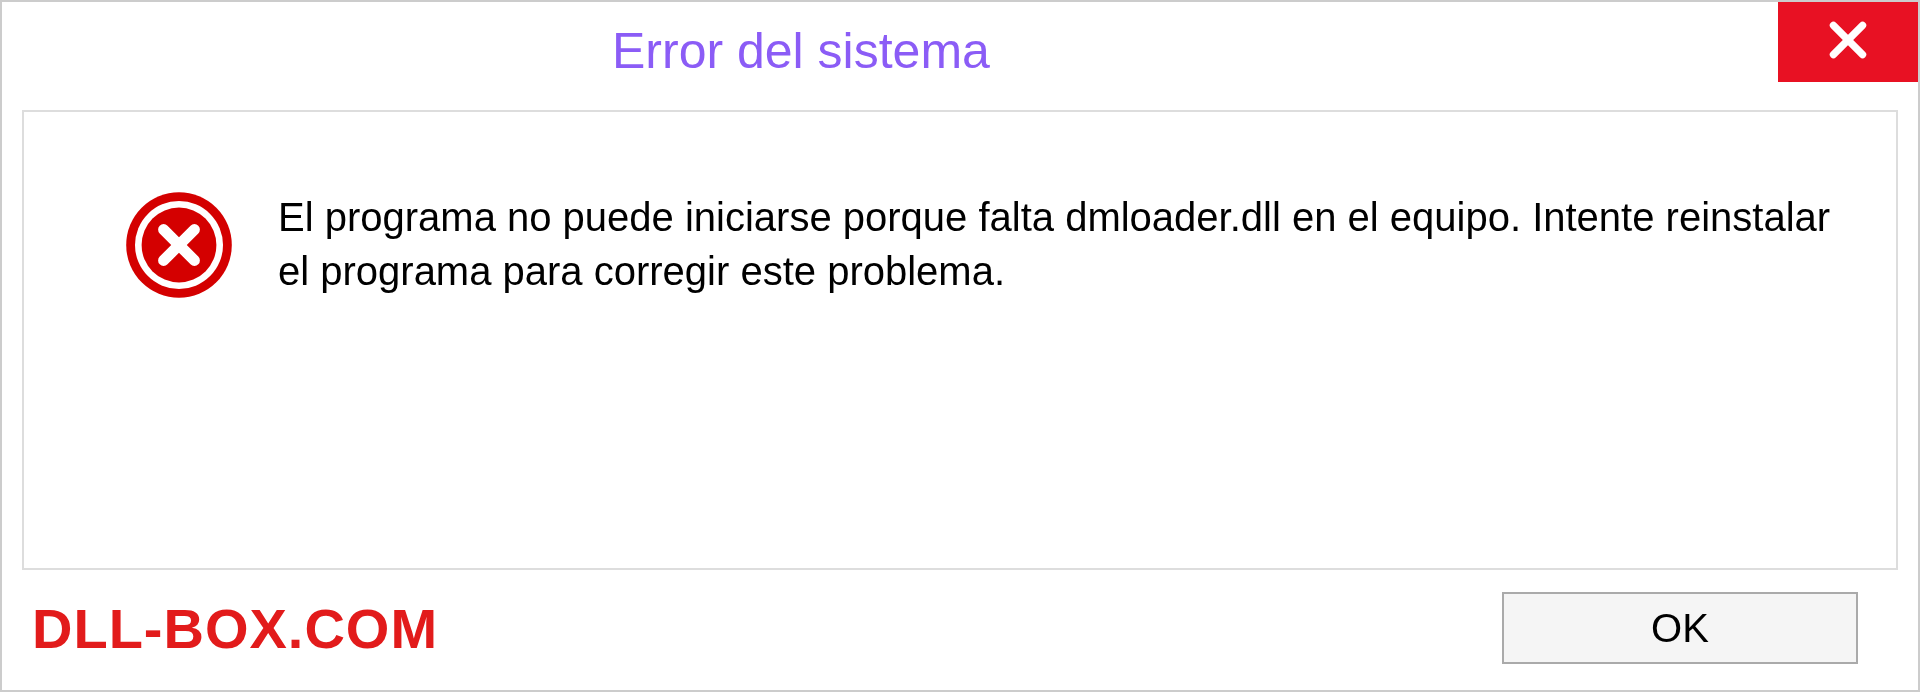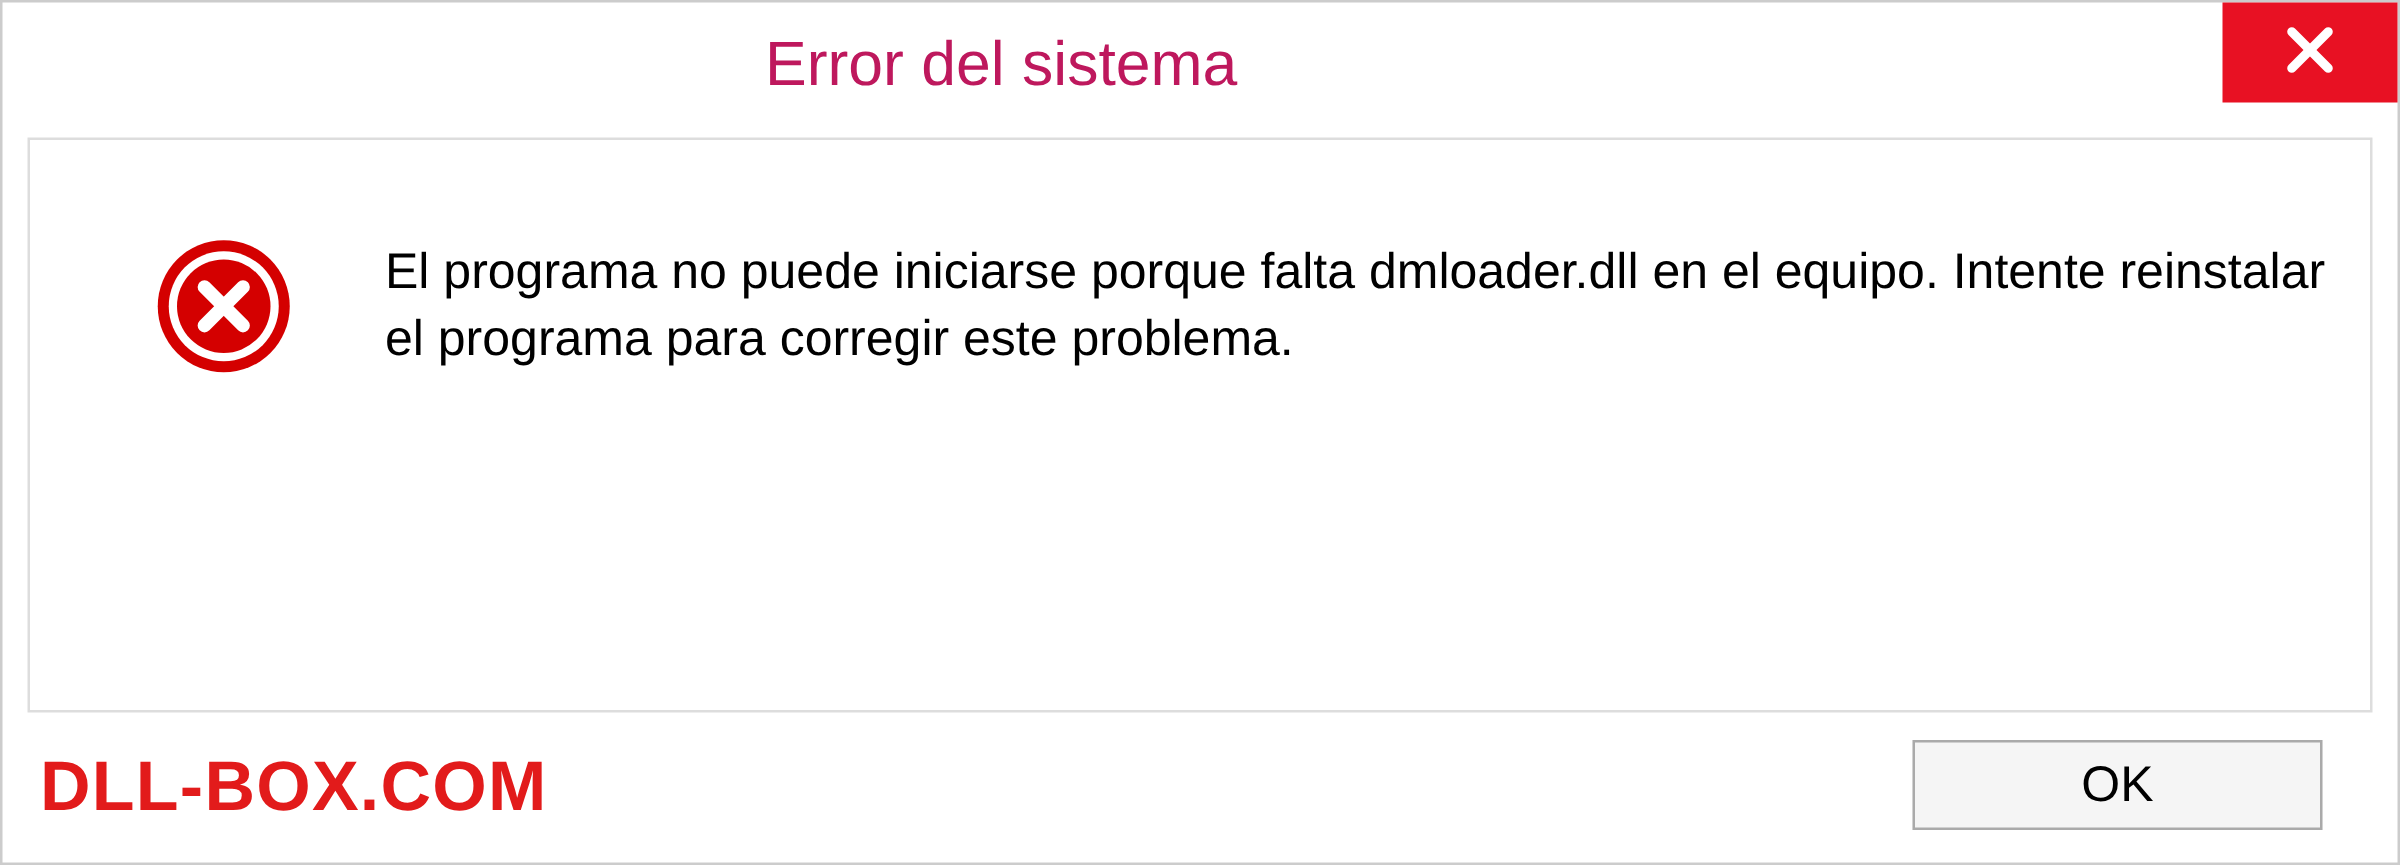--- a/index.html
+++ b/index.html
@@ -33,21 +33,21 @@
       display: flex;
       align-items: center;
       justify-content: space-between;
       padding: 0 0 0 0;
       height: 100px;
       position: relative;
     }
     
     .title-text {
       font-size: 50px;
-      color: #be185d;
+      color: #8b5cf6;
       font-weight: 400;
       position: absolute;
       left: 610px;
       top: 20px;
     }
     
     .close-button {
       position: absolute;
       right: 0;
       top: 0;
@@ -65,21 +65,21 @@
       height: 50px;
     }
     
     .content-area {
       margin: 8px 20px 0 20px;
       border: 2px solid #dddddd;
       flex: 1;
       display: flex;
       align-items: flex-start;
       padding: 70px 30px 30px 100px;
-      gap: 74px;
+      gap: 44px;
       background: #ffffff;
     }
     
     .error-icon {
       width: 110px;
       height: 110px;
       flex-shrink: 0;
       margin-top: 8px;
     }
     
@@ -106,21 +106,21 @@
     
     .watermark {
       font-size: 56px;
       font-weight: 700;
       color: #e21b1b;
       letter-spacing: 1px;
       font-family: Liberation Sans, sans-serif;
     }
     
     .ok-button {
-      width: 328px;
+      width: 356px;
       height: 72px;
       border: 2px solid #aaaaaa;
       background: #f5f5f5;
       font-size: 40px;
       color: #000000;
       font-family: "Segoe UI", Tahoma, Arial, sans-serif;
       cursor: pointer;
       display: flex;
       align-items: center;
       justify-content: center;

